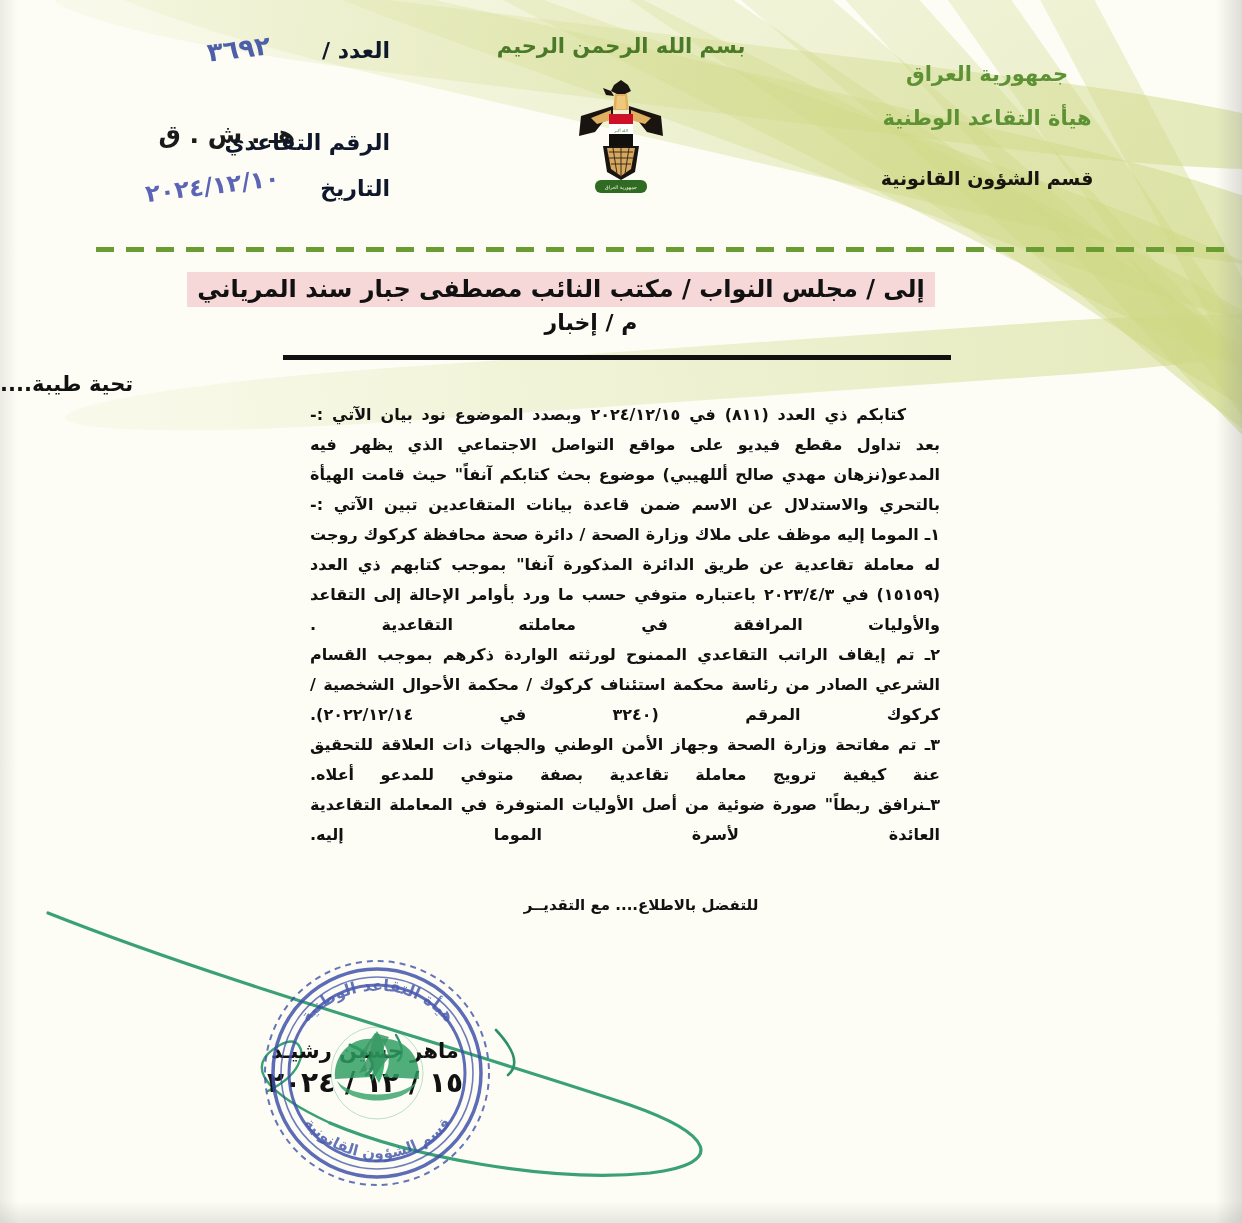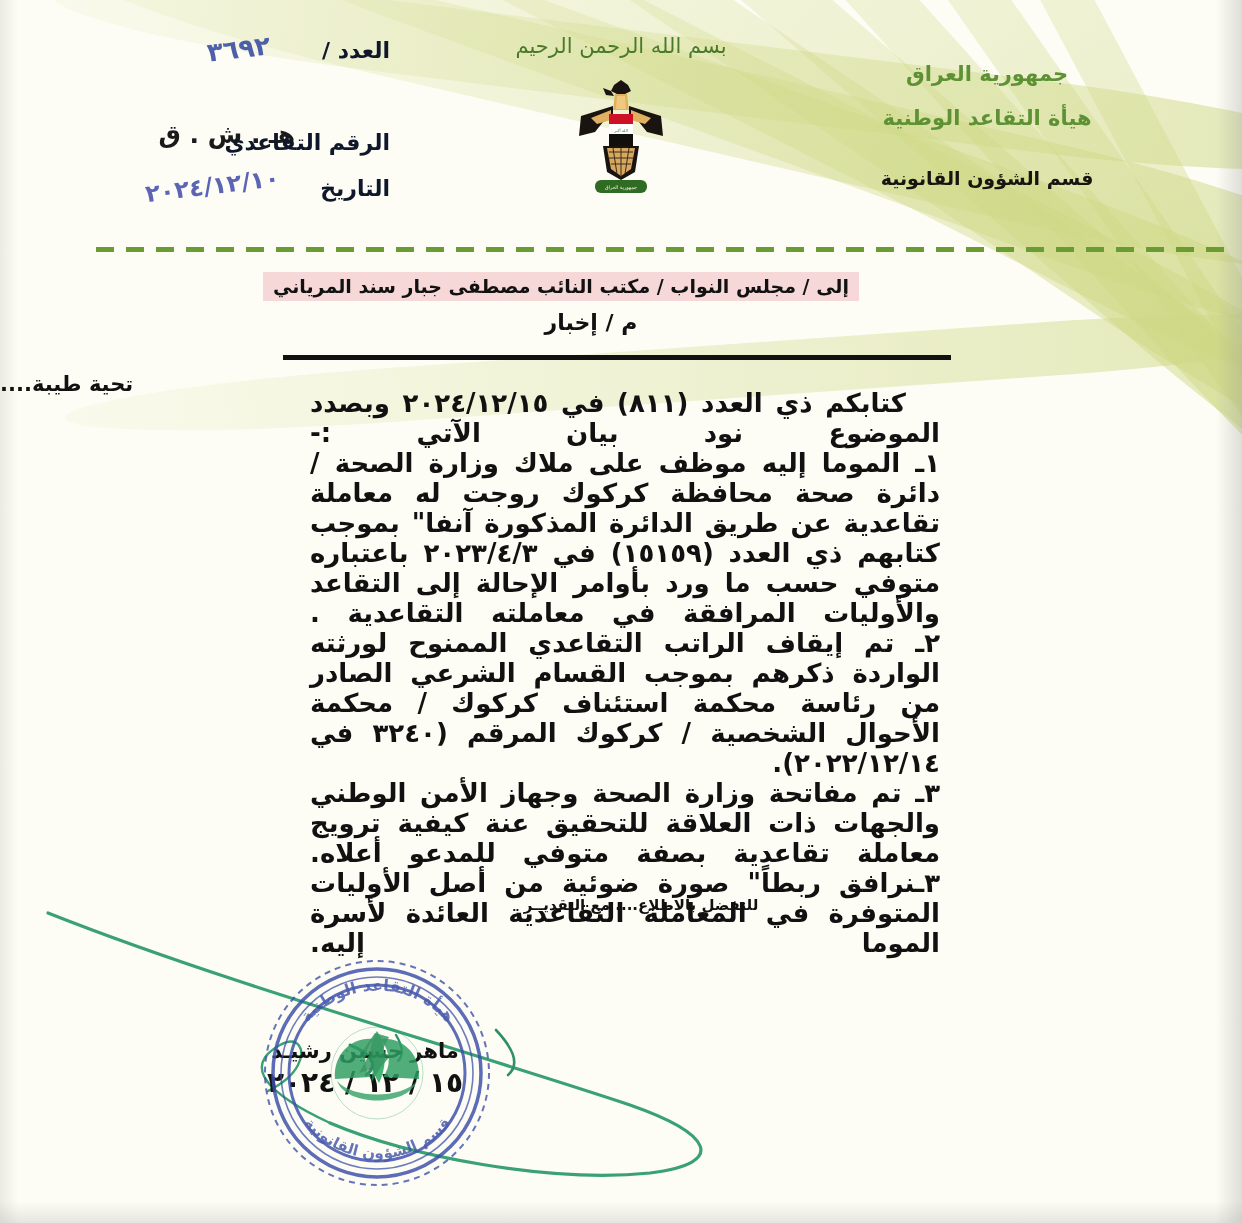--- a/index.html
+++ b/index.html
@@ -38,21 +38,21 @@
   }
   .edge-shadow-b{
     position:absolute;left:0;bottom:0;height:22px;width:100%;
     background:linear-gradient(to top,rgba(160,160,160,.25),rgba(255,255,255,0));
   }
   .content{position:relative;z-index:5;}
 
   
   .basmala{
     position:absolute;top:34px;left:0;right:0;text-align:center;
-    color:#4a7a28;font-size:21px;font-weight:normal;
+    color:#4a7a28;font-size:21px;font-weight:bold;
   }
   .emblem{
     position:absolute;top:70px;left:50%;transform:translateX(-50%);
     width:96px;height:130px;
   }
   .letterhead{
     position:absolute;top:52px;right:90px;width:330px;
     text-align:center;color:#5d9134;
     font-size:21px;font-weight:bold;line-height:44px;
   }
@@ -86,41 +86,41 @@
     background:repeating-linear-gradient(to right,#6b9c33 0 18px,transparent 18px 30px);
   }
 
   
   .recipient-wrap{
     position:absolute;top:272px;right:300px;left:180px;text-align:center;
   }
   .recipient{
     display:inline-block;
     background:#f7d8d8;
-    color:#111;font-size:19px;font-weight:bold;
+    color:#111;font-size:24px;font-weight:bold;
     padding:3px 10px 4px;
   }
   .subject{
     position:absolute;top:310px;right:0;left:0;text-align:center;
     color:#111;font-size:22px;font-weight:bold;
     margin-right:60px;
   }
   .rule{
     position:absolute;top:355px;left:283px;width:668px;height:5px;background:#111;
   }
 
   
   .greeting{
     position:absolute;top:372px;right:0;width:1242px;
     padding-left:284px;text-align:left;
     color:#111;font-size:21px;font-weight:bold;
   }
   .body-text{
-    position:absolute;top:388px;right:302px;width:630px;
-    color:#111;font-size:26px;font-weight:bold;
+    position:absolute;top:400px;right:302px;width:630px;
+    color:#111;font-size:16px;font-weight:bold;
     line-height:30px;text-align:justify;
     text-align-last:justify;
   }
   .body-text p{margin:0;}
   .p-indent{text-indent:34px;}
   .closing{
     position:absolute;top:896px;right:0;left:0;text-align:center;
     margin-left:40px;
     color:#111;font-size:15px;font-weight:bold;
   }
@@ -223,20 +223,21 @@
     <div class="recipient-wrap">
       <span class="recipient">إلى / مجلس النواب / مكتب النائب مصطفى جبار سند المرياني</span>
     </div>
     <div class="subject">م / إخبار</div>
     <div class="rule"></div>
 
     <div class="greeting">تحية طيبة....</div>
 
     <div class="body-text">
       <p class="p-indent">كتابكم ذي العدد (٨١١) في ٢٠٢٤/١٢/١٥ وبصدد الموضوع نود بيان الآتي  :-</p>
+      <p>بعد تداول مقطع فيديو على مواقع التواصل الاجتماعي الذي يظهر فيه المدعو(نزهان مهدي صالح أللهيبي) موضوع بحث كتابكم آنفاً" حيث قامت الهيأة بالتحري والاستدلال عن الاسم ضمن قاعدة بيانات المتقاعدين تبين الآتي :-</p>
       <p>١ـ الموما إليه موظف على ملاك وزارة الصحة / دائرة صحة محافظة كركوك روجت له معاملة تقاعدية عن طريق الدائرة المذكورة آنفا"  بموجب كتابهم ذي العدد (١٥١٥٩) في ٢٠٢٣/٤/٣ باعتباره متوفي حسب ما ورد بأوامر الإحالة إلى التقاعد  والأوليات المرافقة في معاملته التقاعدية .</p>
       <p>٢ـ تم إيقاف الراتب التقاعدي الممنوح لورثته الواردة ذكرهم بموجب القسام الشرعي الصادر من رئاسة محكمة استئناف كركوك / محكمة الأحوال الشخصية / كركوك المرقم (٣٢٤٠ في ٢٠٢٢/١٢/١٤).</p>
       <p>٣ـ تم مفاتحة وزارة الصحة  وجهاز الأمن الوطني والجهات ذات العلاقة للتحقيق عنة كيفية ترويج معاملة تقاعدية بصفة متوفي  للمدعو أعلاه.</p>
       <p>٣ـنرافق ربطاً" صورة ضوئية من أصل الأوليات المتوفرة في المعاملة التقاعدية العائدة لأسرة الموما إليه.</p>
     </div>
 
     <div class="closing">للتفضل بالاطلاع.... مع التقديــر</div>
 
     <svg class="flourish" viewBox="0 0 740 290" fill="none">
       <path d="M18 18 C200 90 420 150 600 210 C680 238 700 268 620 278 C520 288 380 262 300 228" stroke="#3aa076" stroke-width="3.2" fill="none" stroke-linecap="round"></path>

